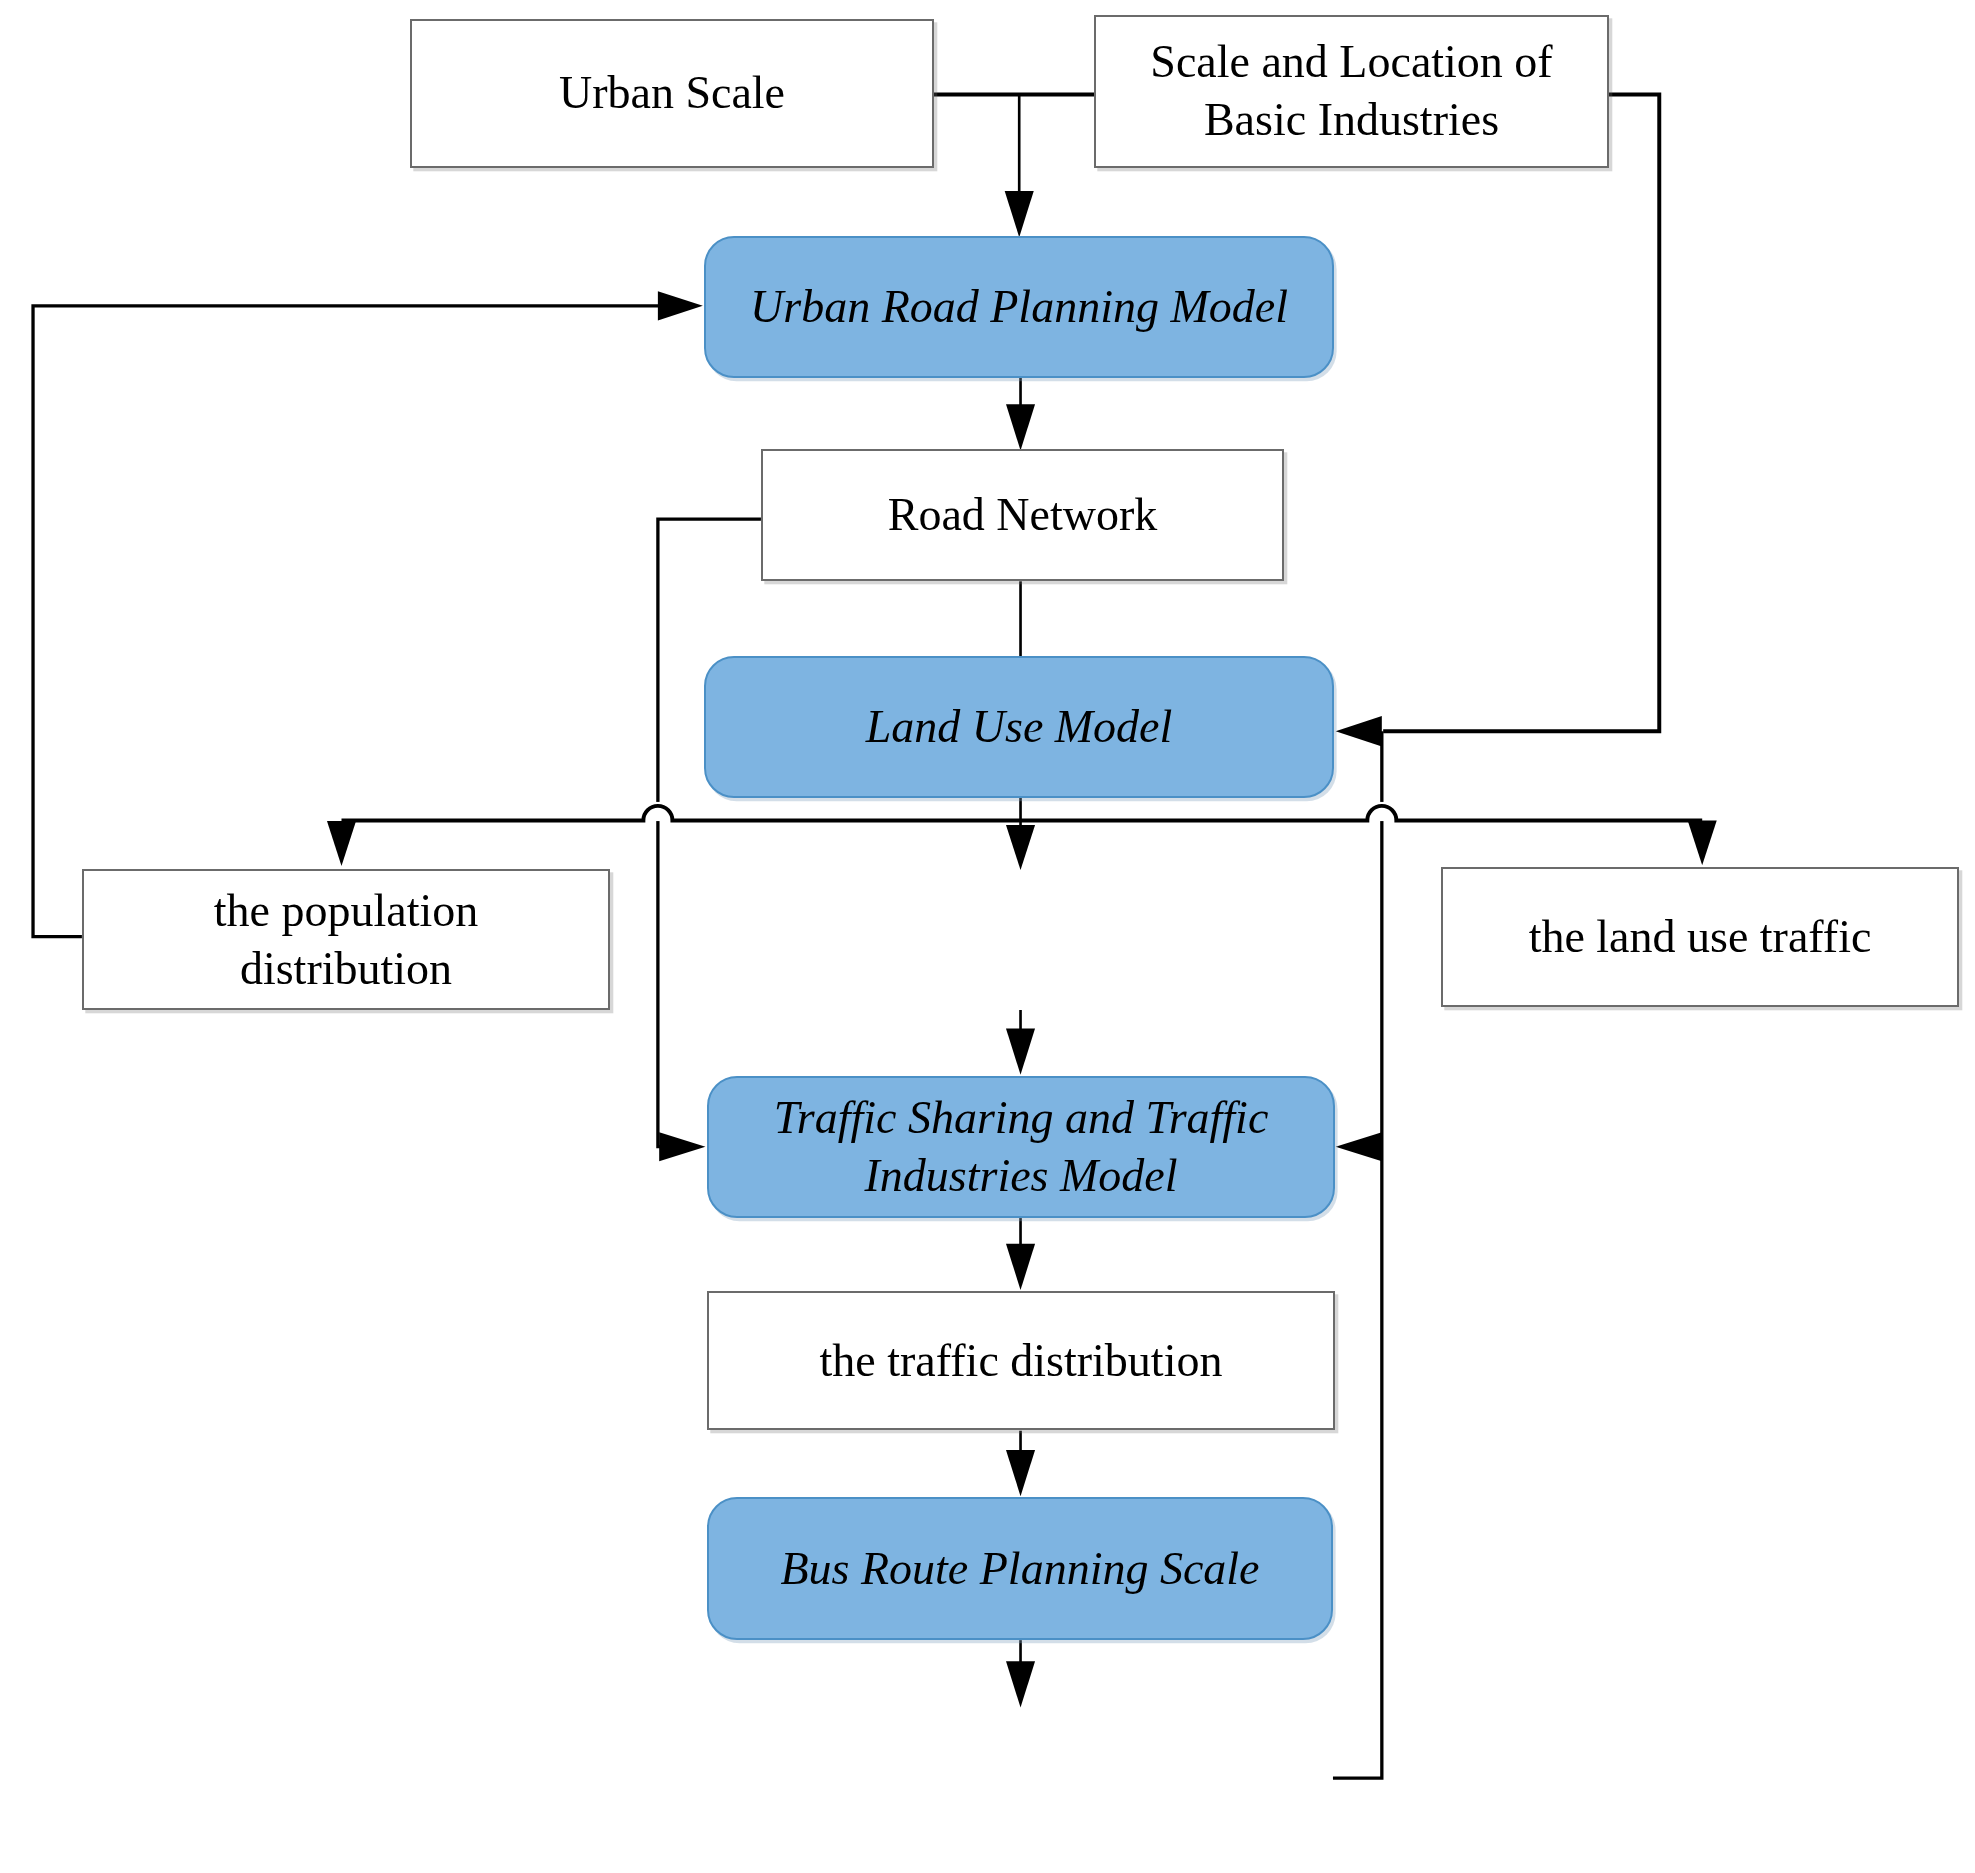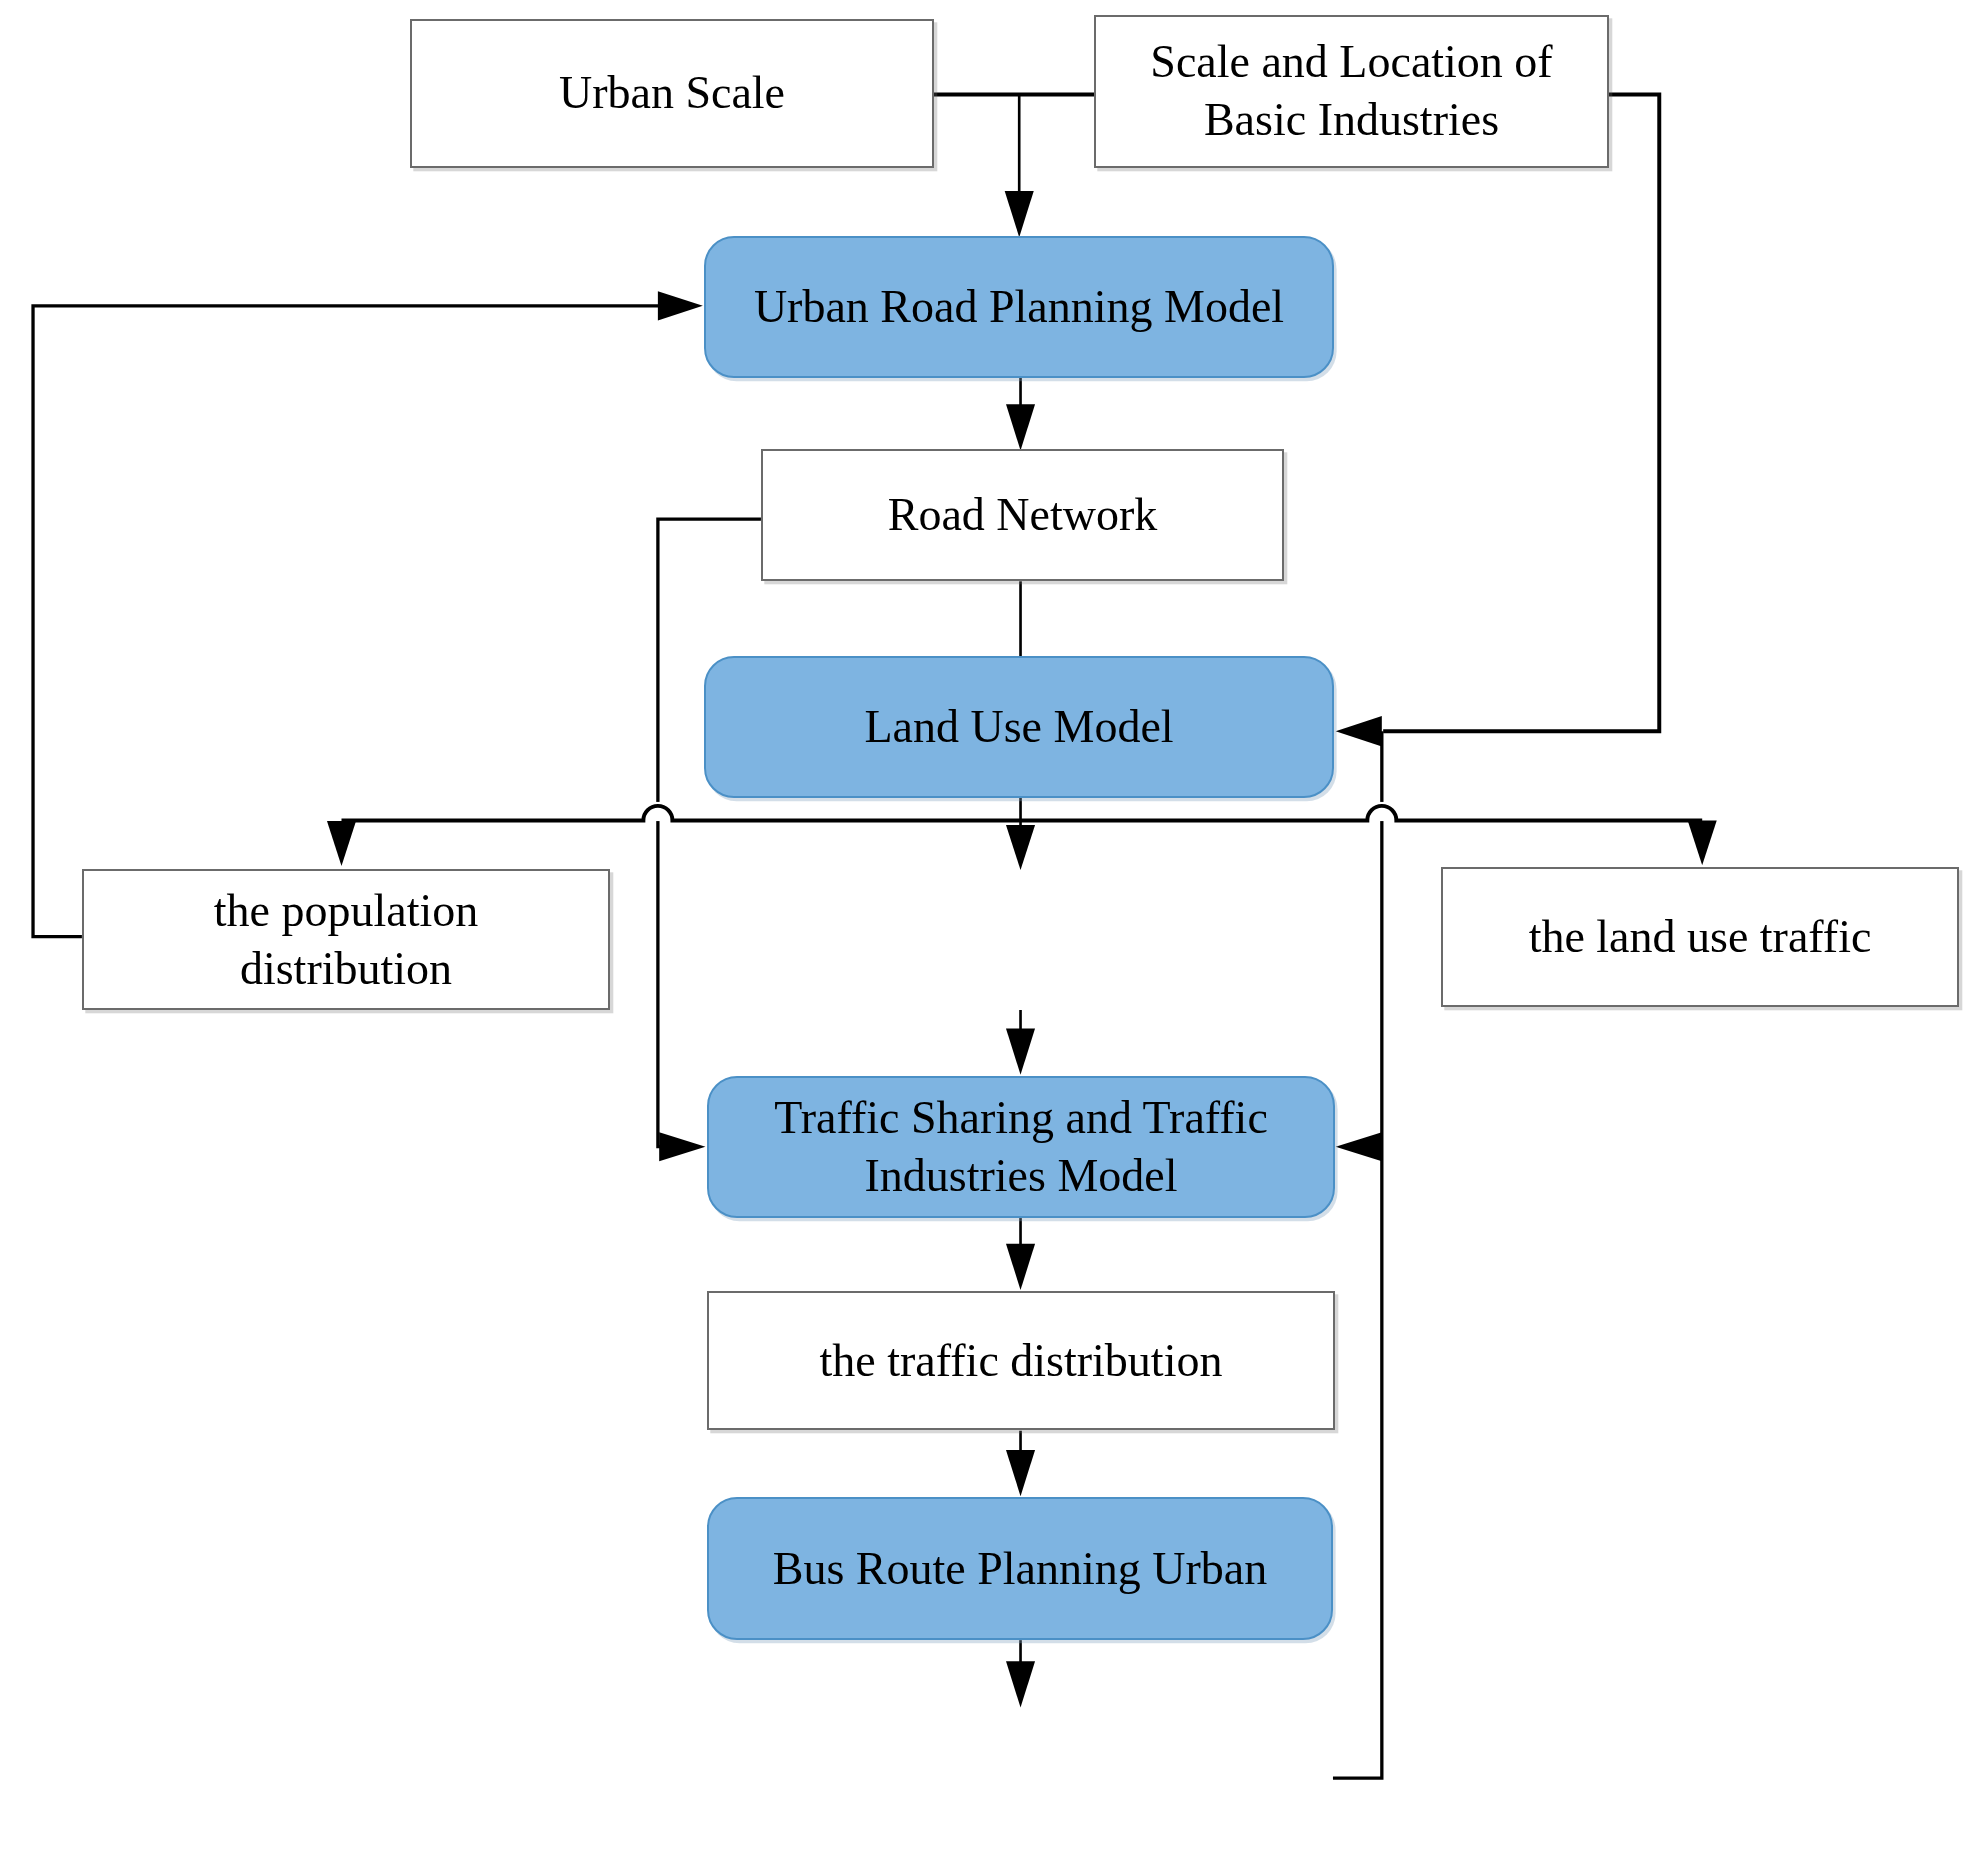--- a/index.html
+++ b/index.html
@@ -11,20 +11,21 @@
     color:#000;box-sizing:border-box;
   }
   .node .lbl{white-space:pre-line;}
   .box{
     background:#ffffff;border:2px solid #6b6b6b;
     box-shadow:3.3px 3.3px 0 rgba(110,110,110,0.28);
   }
   .model{
     background:#7EB4E1;border:2px solid #4B90C6;border-radius:30px;
     box-shadow:2.6px 3.3px 0 rgba(130,160,190,0.35);
+    font-style:italic;
   }
   
   #n-urban-scale{left:410px;top:18.5px;width:524px;height:149px}
   #n-scale-location{left:1094px;top:14.5px;width:515px;height:153px}
   #n-urban-road-model{left:704px;top:236px;width:630px;height:142px}
   #n-road-network{left:761px;top:449px;width:523px;height:132px}
   #n-land-use-model{left:704px;top:656px;width:630px;height:142px}
   #n-population{left:82px;top:869px;width:528px;height:141px}
   #n-residence{left:760px;top:871px;width:526px;height:139px}
   #n-layout{left:1441px;top:867px;width:518px;height:140px}
@@ -122,18 +123,18 @@
   <div class="node model" id="n-traffic-model">
     <span class="lbl">Traffic Sharing and Traffic
 Industries Model</span>
   </div>
 
   <div class="node box" id="n-traffic-dist">
     <span class="lbl">the traffic distribution</span>
   </div>
 
   <div class="node model" id="n-bus-model">
-    <span class="lbl">Bus Route Planning Urban</span>
+    <span class="lbl">Bus Route Planning Scale</span>
   </div>
 
 
 </div>
 
 
 </body></html>

